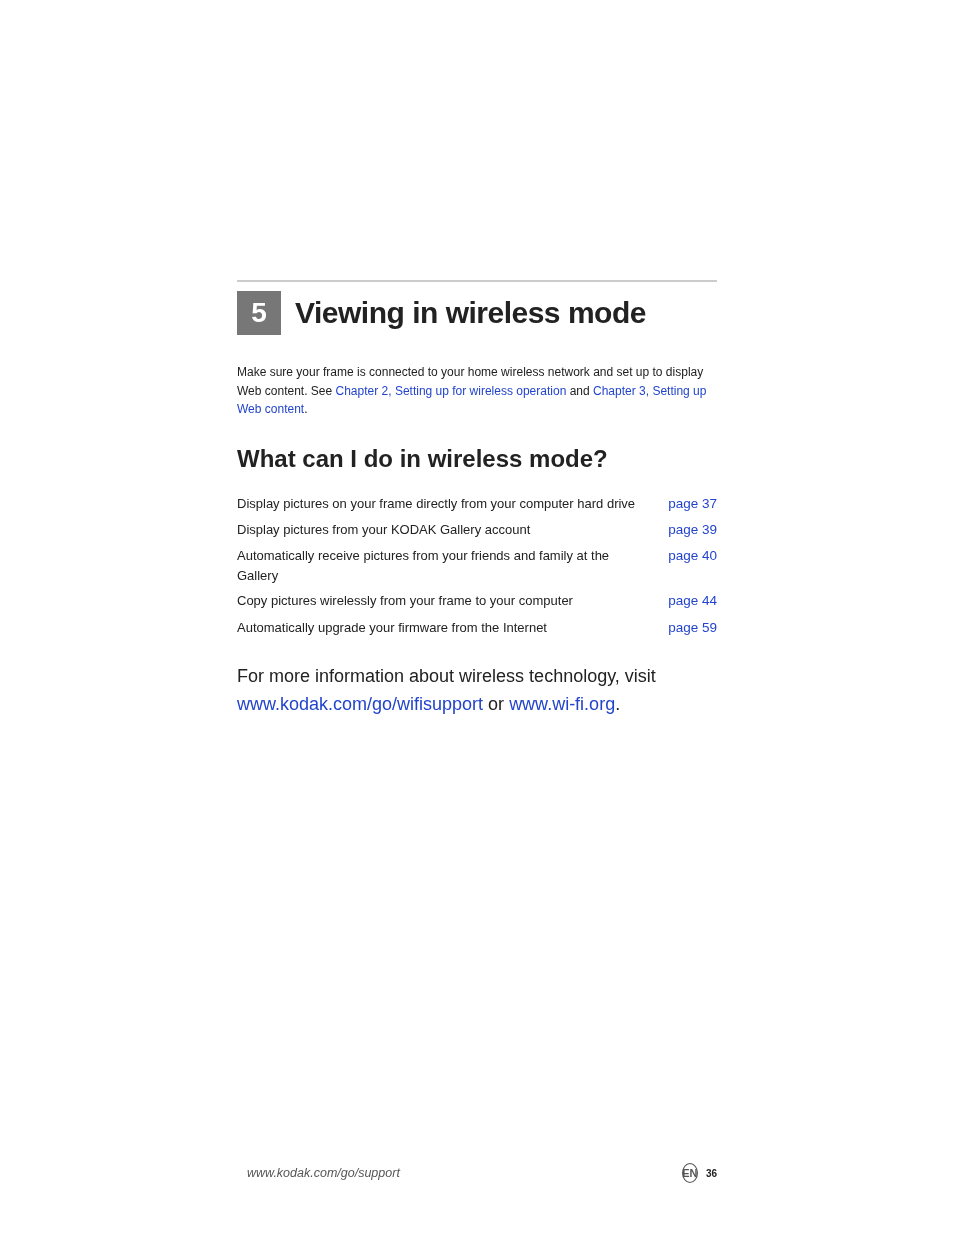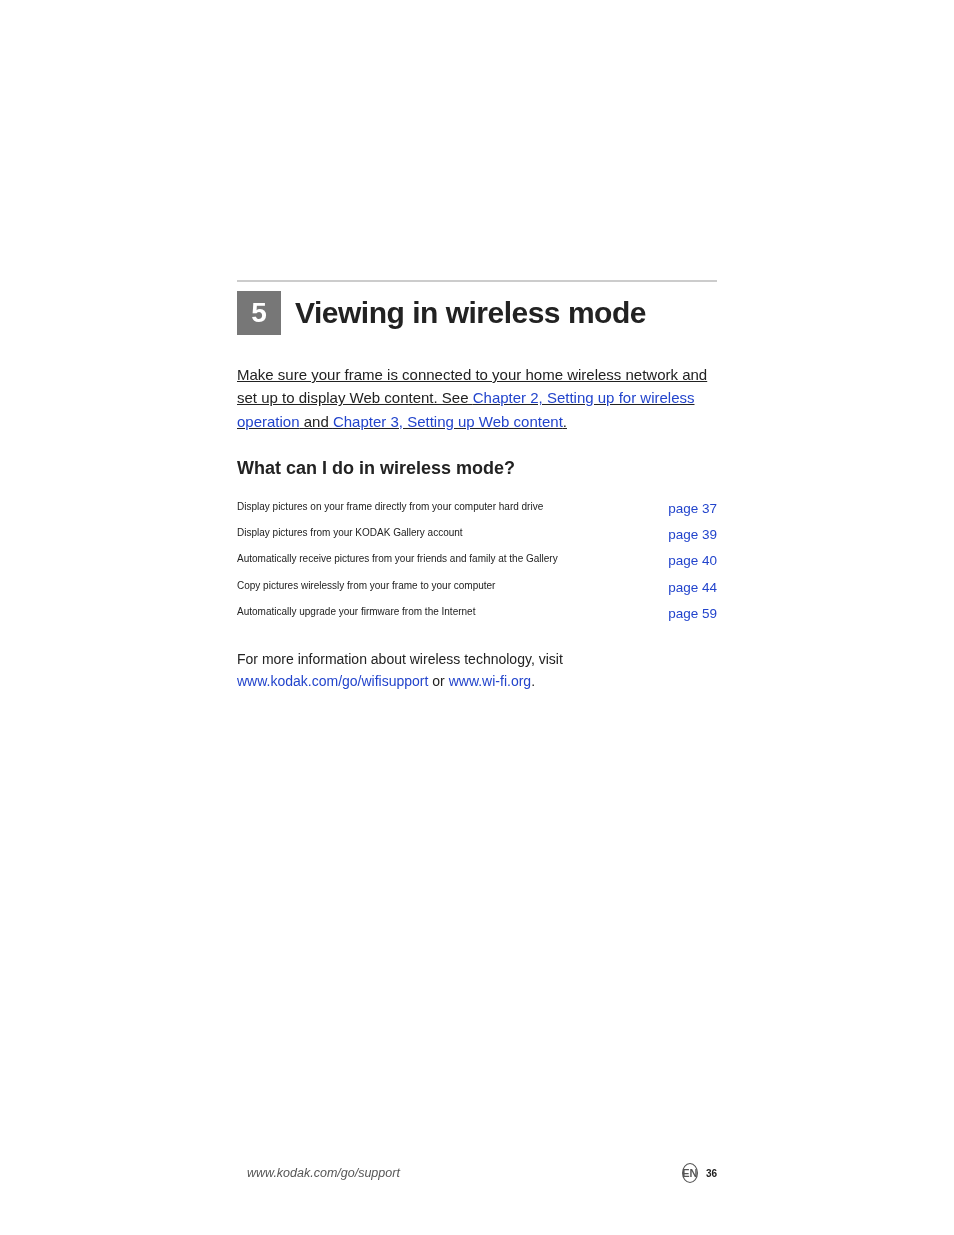--- a/index.html
+++ b/index.html
@@ -57,70 +57,69 @@
 
     .chapter-title {
       font-size: 30px;
       font-weight: bold;
       color: #222222;
       letter-spacing: -0.5px;
     }
 
     
     .intro-paragraph {
-      font-size: 15px;
+      font-size: 12px;
       line-height: 1.55;
       margin-bottom: 22px;
       color: #222222;
-      text-decoration: underline;
     }
 
     .link {
       color: #2244cc;
       text-decoration: none;
     }
 
     
     .section-heading {
-      font-size: 18px;
+      font-size: 24px;
       font-weight: bold;
       color: #222222;
       margin-bottom: 14px;
       margin-top: 4px;
     }
 
     
     .toc-table {
       width: 100%;
       border-collapse: collapse;
       margin-bottom: 22px;
     }
 
     .toc-table tr td {
       padding: 3px 0;
-      font-size: 10px;
+      font-size: 13px;
       color: #222222;
       vertical-align: top;
     }
 
     .toc-table tr td:first-child {
       padding-right: 10px;
     }
 
     .toc-table tr td.page-ref {
       text-align: right;
       white-space: nowrap;
       color: #2244cc;
       font-size: 13.5px;
       width: 60px;
     }
 
     
     .info-paragraph {
-      font-size: 14px;
+      font-size: 18px;
       line-height: 1.55;
       margin-bottom: 12px;
       color: #222222;
     }
 
     
     .page-footer {
       position: absolute;
       bottom: 52px;
       left: 10px;

